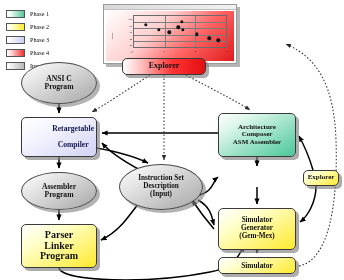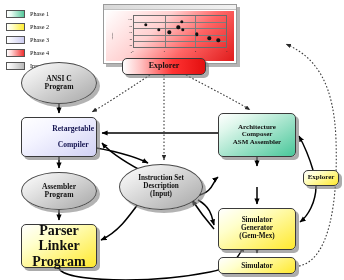--- a/index.html
+++ b/index.html
@@ -71,21 +71,21 @@
 
   .fill-gray{background:linear-gradient(150deg,#ffffff 0%,#e6e6e6 30%,#bdbdbd 75%,#a8a8a8 100%);}
   .fill-lav{background:linear-gradient(150deg,#ffffff 0%,#f4f4ff 35%,#d2d2f4 100%);color:#141450;}
   .fill-yel{background:linear-gradient(150deg,#ffffff 0%,#ffffcc 30%,#ffe92e 100%);}
   .fill-grn{background:linear-gradient(150deg,#ffffff 0%,#dff7ec 22%,#49c79a 100%);}
   .fill-red{background:linear-gradient(90deg,#ffffff 0%,#ffc0c0 22%,#f33 60%,#e30f0f 100%);}
 
   #n-ansic{left:21px;top:62px;width:76px;height:42px;font-size:7.6px;}
   #n-retc{left:21px;top:117px;width:76px;height:40px;font-size:7.6px;justify-content:flex-end;}
   #n-asmp{left:21px;top:172px;width:76px;height:38px;font-size:7.6px;align-items:center;}
-  #n-pll{left:21px;top:224px;width:76px;height:44px;font-size:14px;}
+  #n-pll{left:21px;top:224px;width:76px;height:44px;font-size:10px;}
   #n-isd{left:119px;top:164px;width:84px;height:46px;font-size:7.2px;}
   #n-acag{left:218px;top:113px;width:78px;height:44px;font-size:7px;}
   #n-asm{left:222px;top:170px;width:72px;height:17px;font-size:7.6px;}
   #n-lib{left:303px;top:170px;width:36px;height:16px;font-size:7px;}
   #n-simgen{left:218px;top:208px;width:78px;height:42px;font-size:7.2px;}
   #n-sim{left:218px;top:257px;width:78px;height:17px;font-size:7.4px;}
   #n-expl{left:122px;top:58px;width:84px;height:17px;font-size:8px;}
 
   svg#wires{position:absolute;left:0;top:0;width:344px;height:280px;z-index:3;
             pointer-events:none;}

